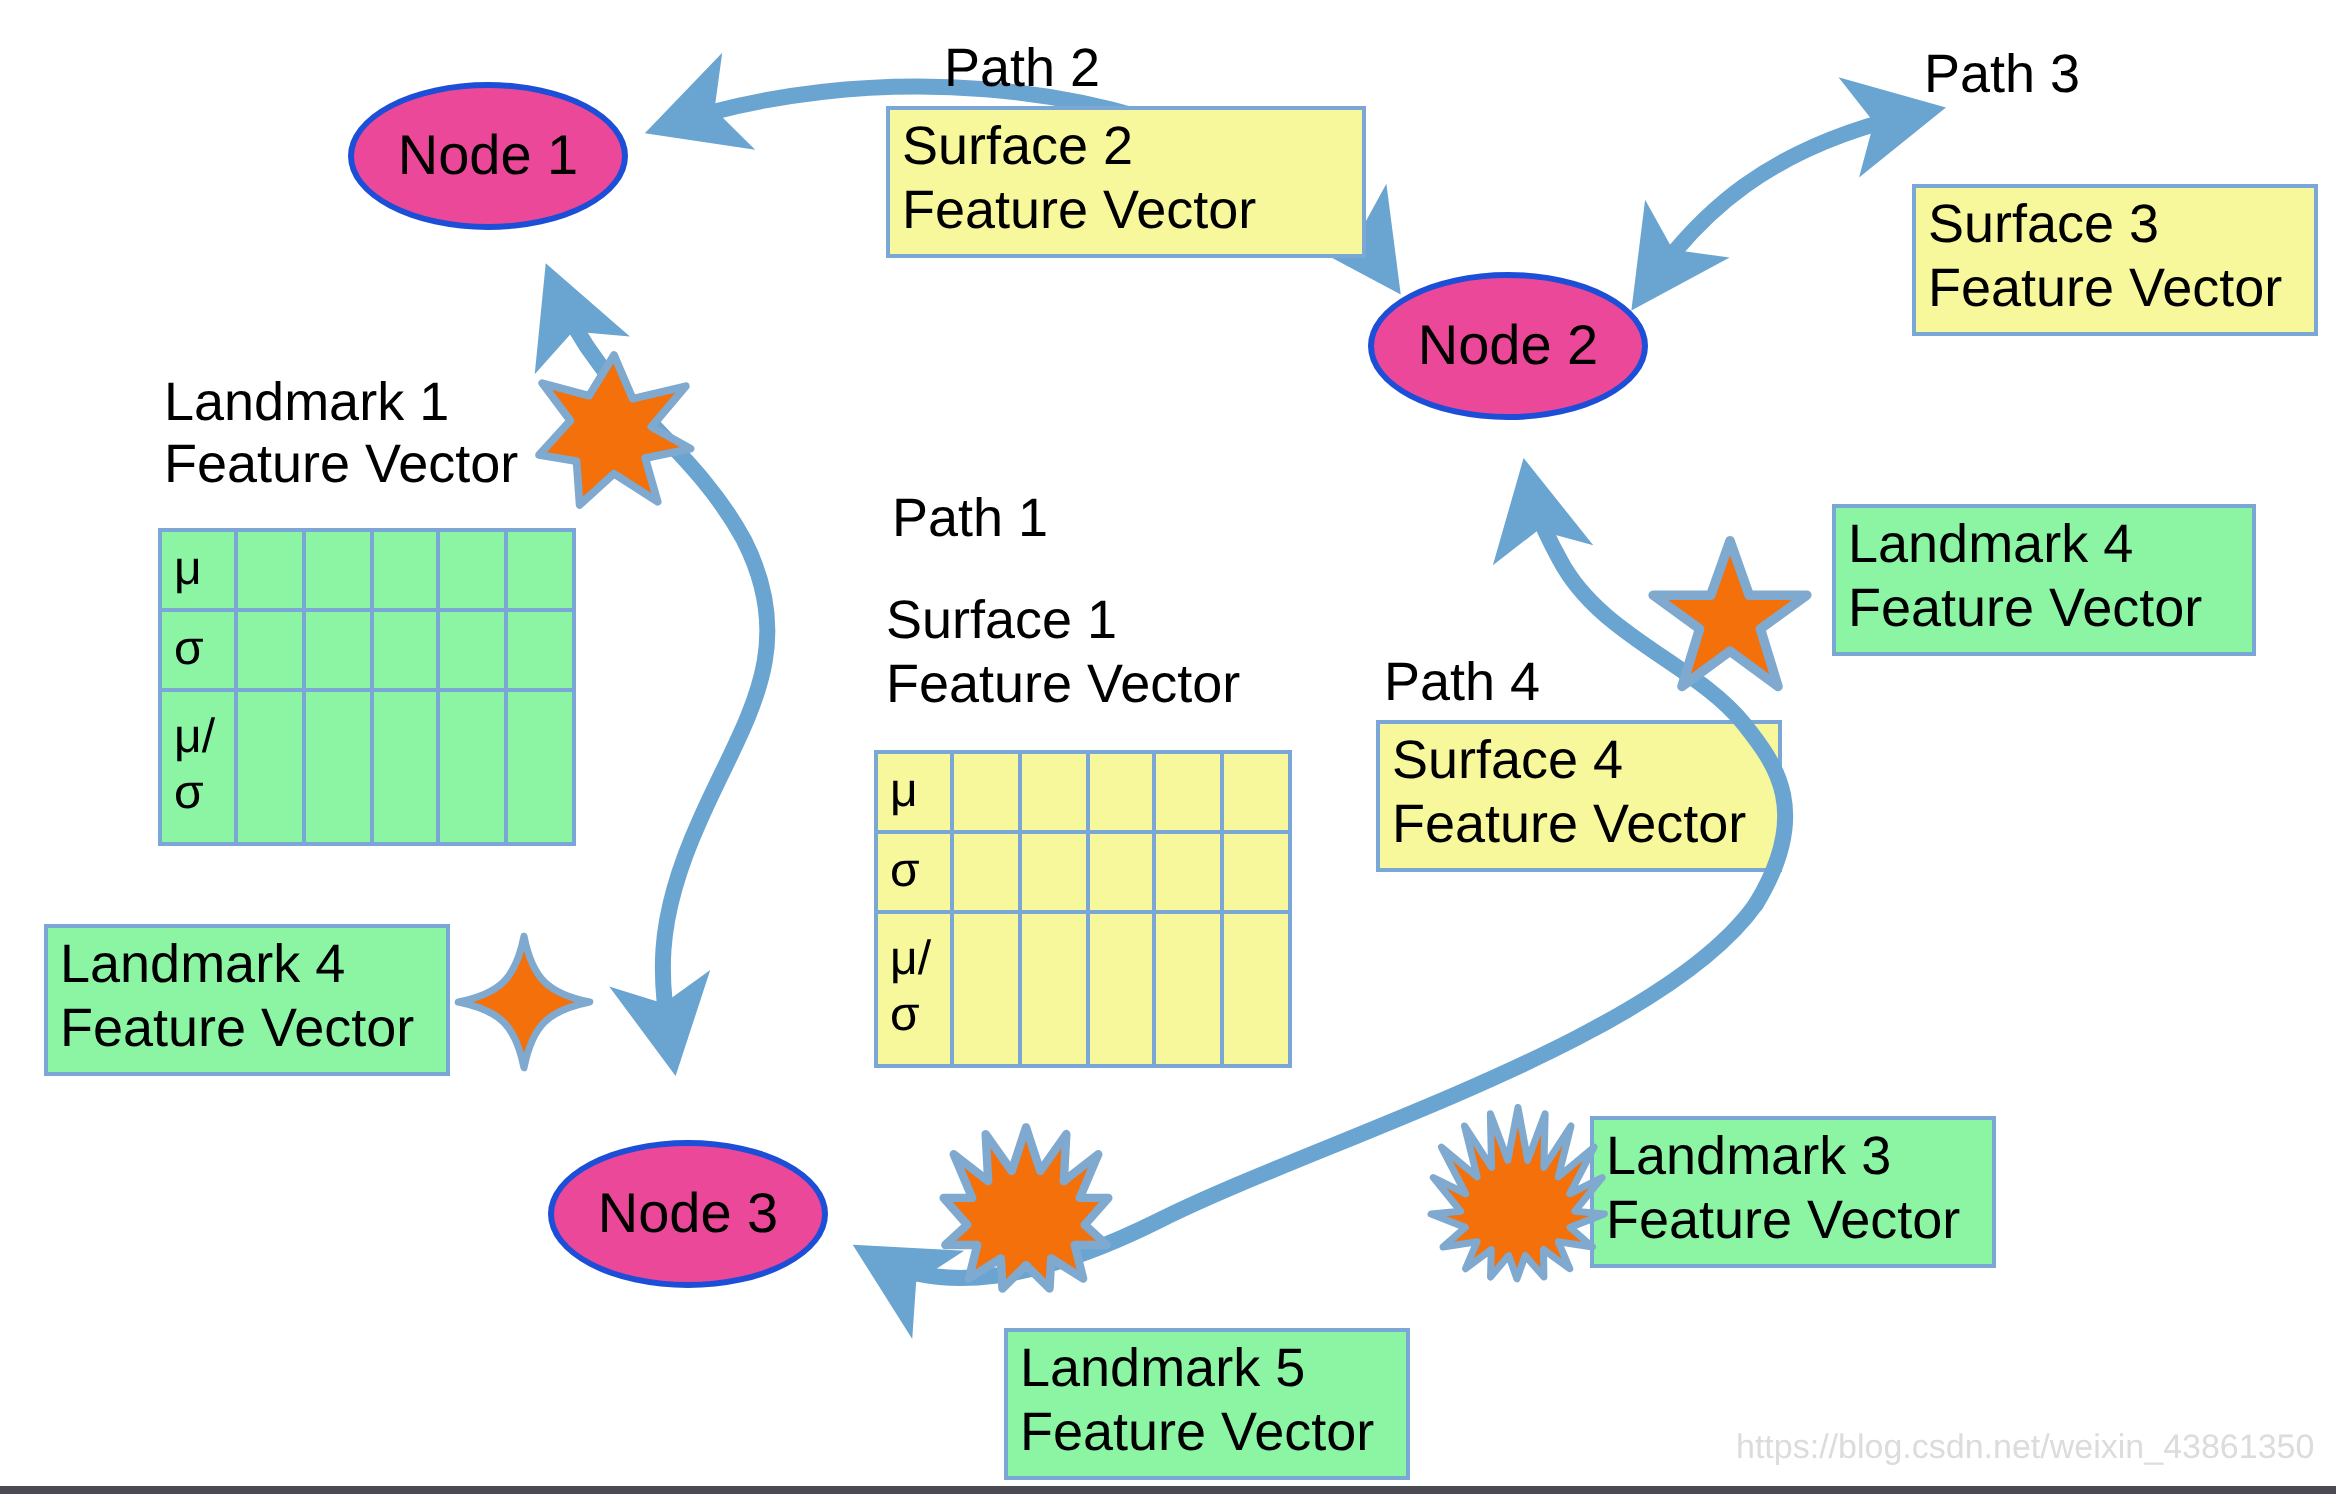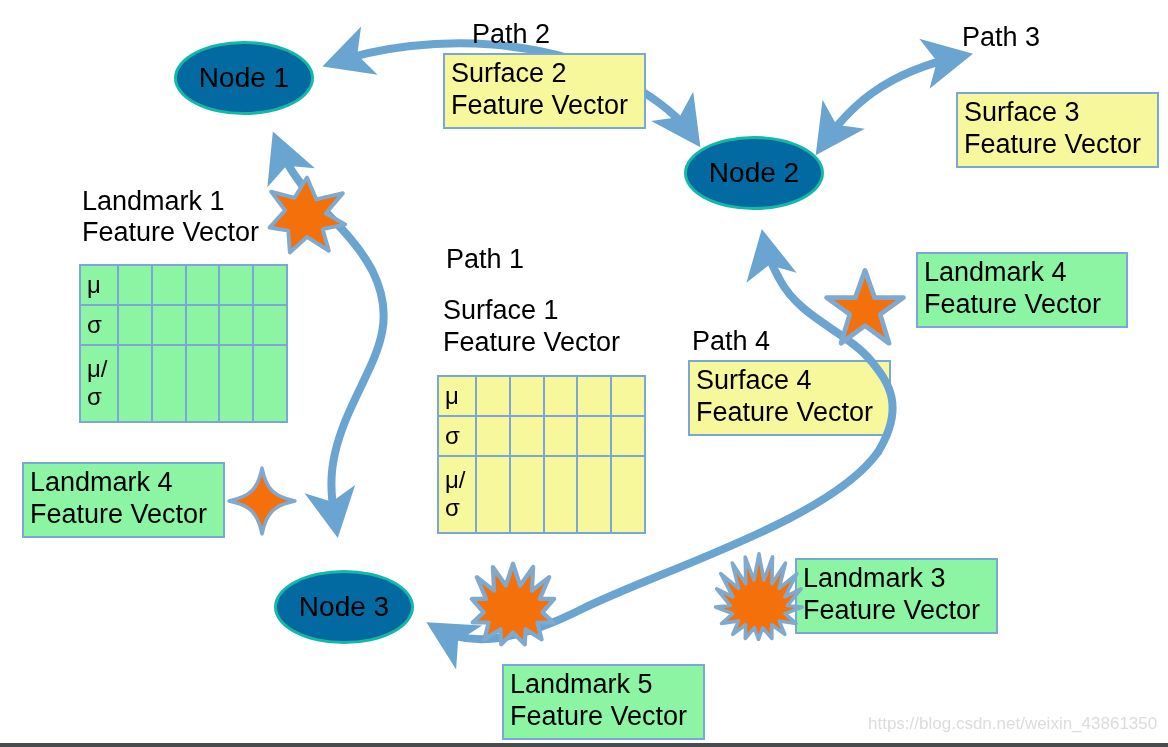--- a/index.html
+++ b/index.html
@@ -23,22 +23,22 @@
     left: 0;
     top: 0;
     width: 1168px;
     height: 747px;
   }
   .layer-boxes { position: absolute; left: 0; top: 0; width: 1168px; height: 747px; }
 
   
   .node {
     position: absolute;
-    background: #0369a1;
-    border: 3px solid #14b8a6;
+    background: #ec4899;
+    border: 3px solid #1d4ed8;
     border-radius: 50%;
     display: flex;
     align-items: center;
     justify-content: center;
     box-sizing: border-box;
   }
   .node-label {
     font-size: 28px;
     color: #000000;
     white-space: nowrap;
@@ -159,21 +159,21 @@
     </div>
 
     <div class="freetext" style="left:472px; top:19px;">Path 2</div>
 
     <div class="freetext" style="left:962px; top:22px;">Path 3</div>
 
     <div class="freetext" style="left:446px; top:244px;">Path 1</div>
 
     <div class="freetext" style="left:692px; top:326px;">Path 4</div>
 
-    <div class="vbox yellow" style="left:443px; top:53px; width:203px; height:76px;">
+    <div class="vbox yellow" style="left:443px; top:53px; width:240px; height:76px;">
       <div class="vbox-line">Surface 2</div>
       <div class="vbox-line">Feature Vector</div>
     </div>
 
     <div class="vbox yellow" style="left:956px; top:92px; width:203px; height:76px;">
       <div class="vbox-line">Surface 3</div>
       <div class="vbox-line">Feature Vector</div>
     </div>
 
     <div class="freetext" style="left:82px; top:186px;">Landmark 1</div>

